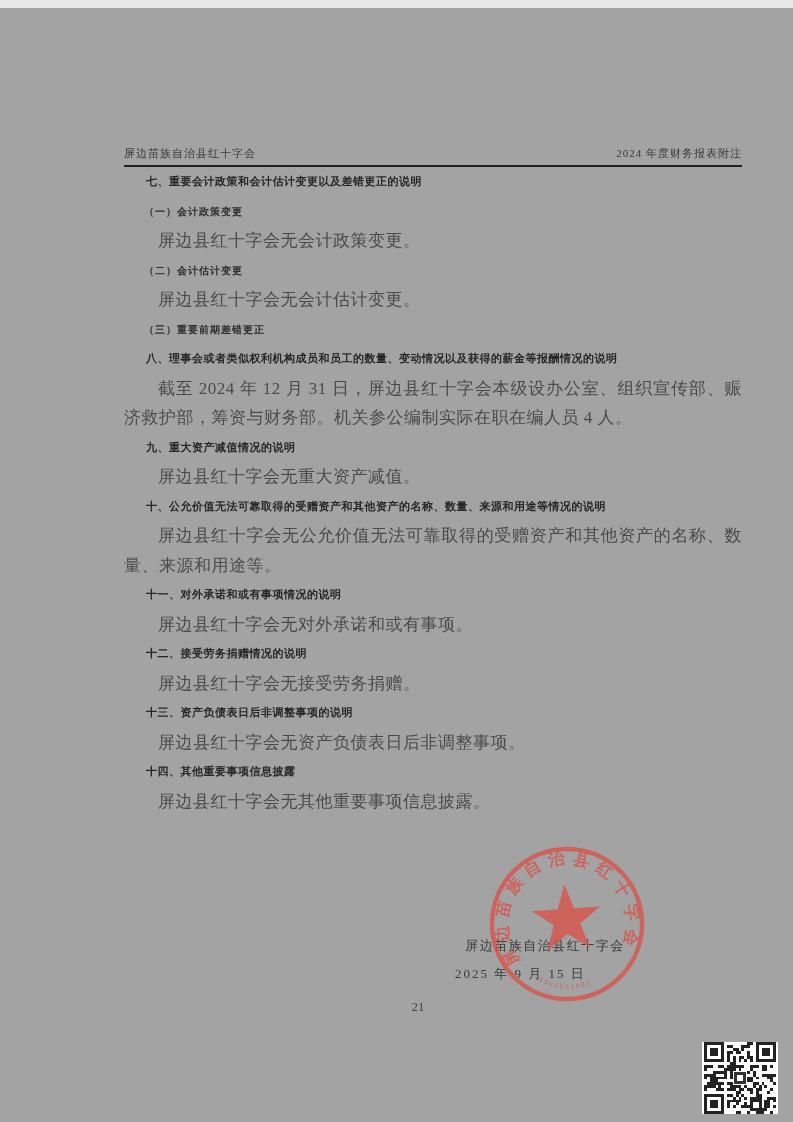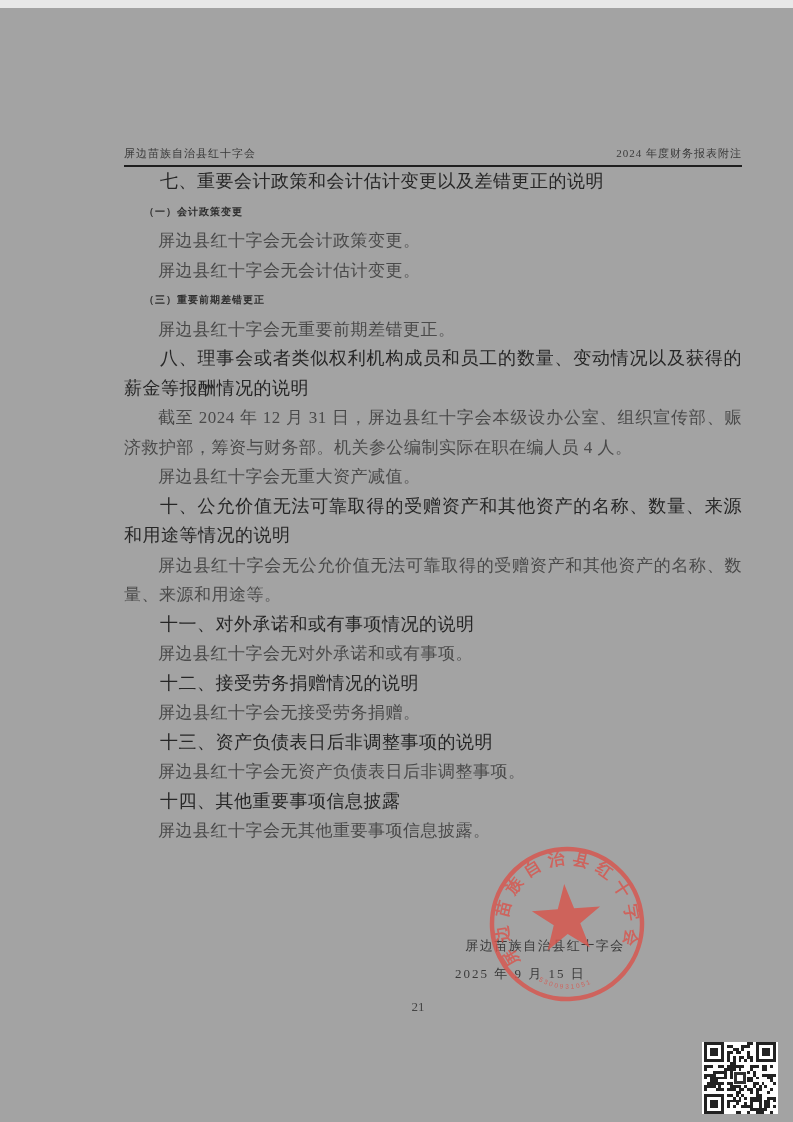--- a/index.html
+++ b/index.html
@@ -12,21 +12,21 @@
   
   .hdr{
     position:absolute;left:124px;width:618px;top:138px;
     display:flex;justify-content:space-between;align-items:flex-end;
     font-size:11px;color:#3a3a3a;letter-spacing:1px;
   }
   .rule{position:absolute;left:124px;width:618px;top:157px;border-top:2px solid #1f1f1f;}
   
   .content{position:absolute;left:124px;width:618px;top:159px;}
   .content p{margin:0;line-height:29.5px;text-indent:2em;text-align:justify;}
-  .h {font-size:18px;font-weight:normal;color:#262626;letter-spacing:.5px;}
+  .h {font-size:11px;font-weight:bold;color:#262626;letter-spacing:.5px;}
   .sh{font-size:10px;font-weight:bold;color:#2d2d2d;letter-spacing:1px;}
   .b {font-size:17px;color:#4a4a4a;letter-spacing:.5px;}
   
   .sign-org{position:absolute;left:440px;top:929px;width:210px;text-align:center;
     font-size:13px;color:#3a3a3a;letter-spacing:1.5px;z-index:2;}
   .sign-date{position:absolute;left:455px;top:957px;width:200px;
     font-size:13px;color:#3a3a3a;letter-spacing:2px;z-index:2;}
   
   .seal{position:absolute;left:486px;top:836px;width:162px;height:160px;
     opacity:.82;transform:rotate(-4deg);z-index:3;pointer-events:none;}
@@ -44,25 +44,26 @@
   <div class="hdr">
     <span>屏边苗族自治县红十字会</span>
     <span>2024 年度财务报表附注</span>
   </div>
   <div class="rule"></div>
 
   <div class="content">
     <p class="h">七、重要会计政策和会计估计变更以及差错更正的说明</p>
     <p class="sh">（一）会计政策变更</p>
     <p class="b">屏边县红十字会无会计政策变更。</p>
+    <p class="sh">（二）会计估计变更</p>
     <p class="b">屏边县红十字会无会计估计变更。</p>
     <p class="sh">（三）重要前期差错更正</p>
-    <p class="b">屏边县红十字会无重要前期差错更正。</p>
     <p class="h">八、理事会或者类似权利机构成员和员工的数量、变动情况以及获得的薪金等报酬情况的说明</p>
     <p class="b">截至 2024 年 12 月 31 日，屏边县红十字会本级设办公室、组织宣传部、赈济救护部，筹资与财务部。机关参公编制实际在职在编人员 4 人。</p>
+    <p class="h">九、重大资产减值情况的说明</p>
     <p class="b">屏边县红十字会无重大资产减值。</p>
     <p class="h">十、公允价值无法可靠取得的受赠资产和其他资产的名称、数量、来源和用途等情况的说明</p>
     <p class="b">屏边县红十字会无公允价值无法可靠取得的受赠资产和其他资产的名称、数量、来源和用途等。</p>
     <p class="h">十一、对外承诺和或有事项情况的说明</p>
     <p class="b">屏边县红十字会无对外承诺和或有事项。</p>
     <p class="h">十二、接受劳务捐赠情况的说明</p>
     <p class="b">屏边县红十字会无接受劳务捐赠。</p>
     <p class="h">十三、资产负债表日后非调整事项的说明</p>
     <p class="b">屏边县红十字会无资产负债表日后非调整事项。</p>
     <p class="h">十四、其他重要事项信息披露</p>

